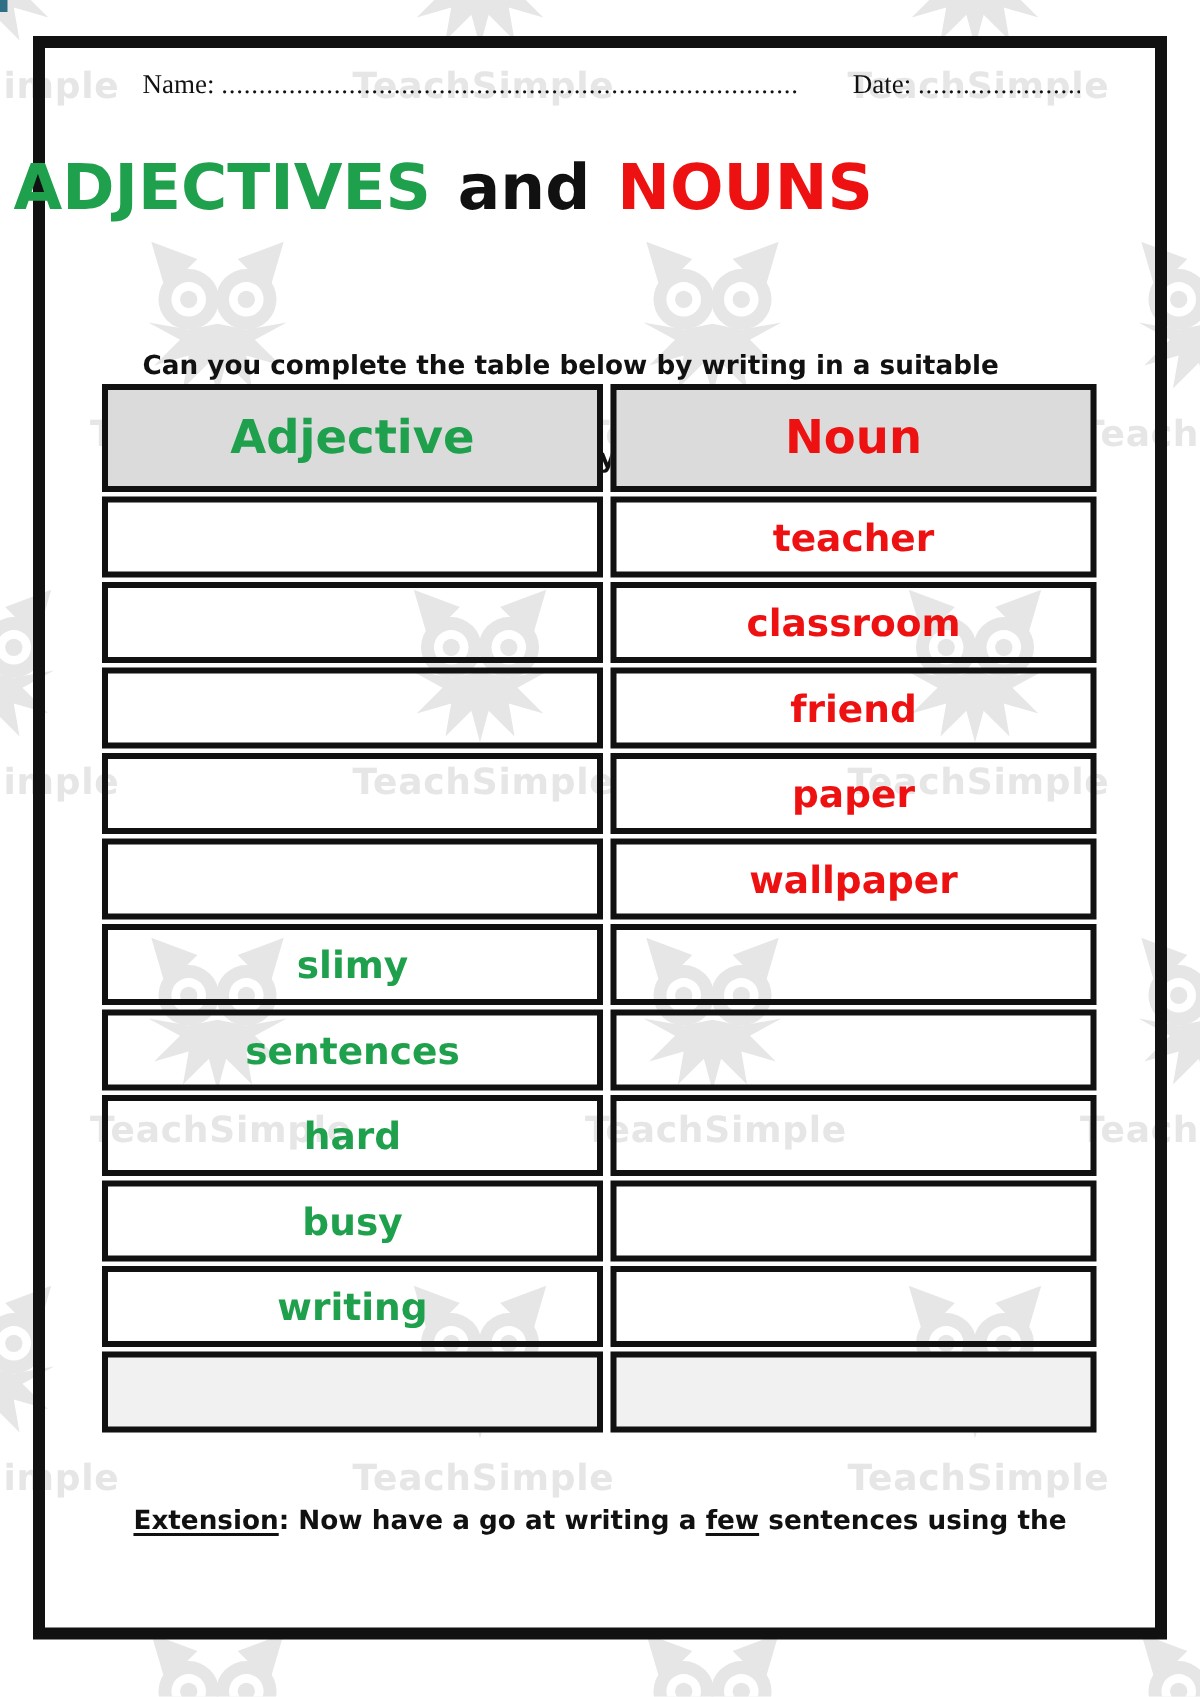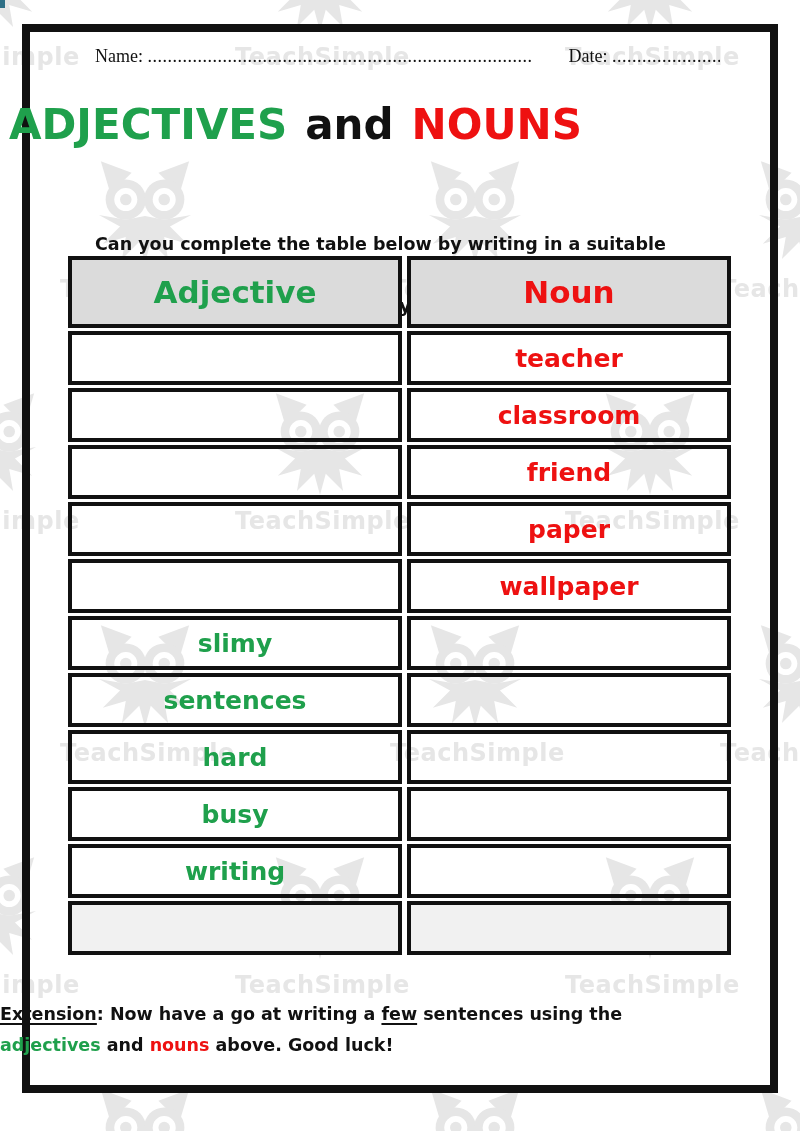--- a/index.html
+++ b/index.html
@@ -53,21 +53,21 @@
     width:326px;height:64px;background:var(--header-bg,#dbdbdb);
     font-size:31px;font-weight:700;
   }
   table.ws th.noun-h{width:316px;}
   table.ws td{height:46px;font-size:25px;font-weight:600;}
   table.ws td.adj-cell{width:326px;color:var(--green,#1fa04c);margin-top:11px;}
   table.ws td.noun-cell{width:316px;color:var(--red,#ee1111);margin-left:28px;}
   table.ws td.hl{background:var(--last-row-bg,#f1f1f1);}
   
   .extension{
-    position:absolute;left:0;top:999px;width:100%;text-align:left;
+    position:absolute;left:0;top:999px;width:100%;text-align:center;
     font-size:17.5px;font-weight:600;line-height:31px;
   }
 </style>
 </head>
 <body>
 
 <div class="wm-layer" id="wm-layer">
     <div class="wm-tile" style="left: -95px; top: -71px;">
       <svg class="wm-owl" width="96" height="104" viewBox="0 0 100 108" xmlns="http://www.w3.org/2000/svg">
         <g fill="#E6E6E6">
@@ -463,16 +463,15 @@
           <tr>
             <td class="adj-cell hl"></td>
             <td class="noun-cell hl"></td>
           </tr>
         </tbody>
     </table>
   </div>
 
   <div class="extension">
     <div><span class="b u">Extension</span><span>: Now have a go at writing a </span><span class="u">few</span><span> sentences using the</span></div>
-    <div><span class="c-green b">adjectives</span><span> and </span><span class="c-red b">nouns</span><span> above. Good luck!</span></div>
   </div>
 
 </div>
 
 </body></html>

